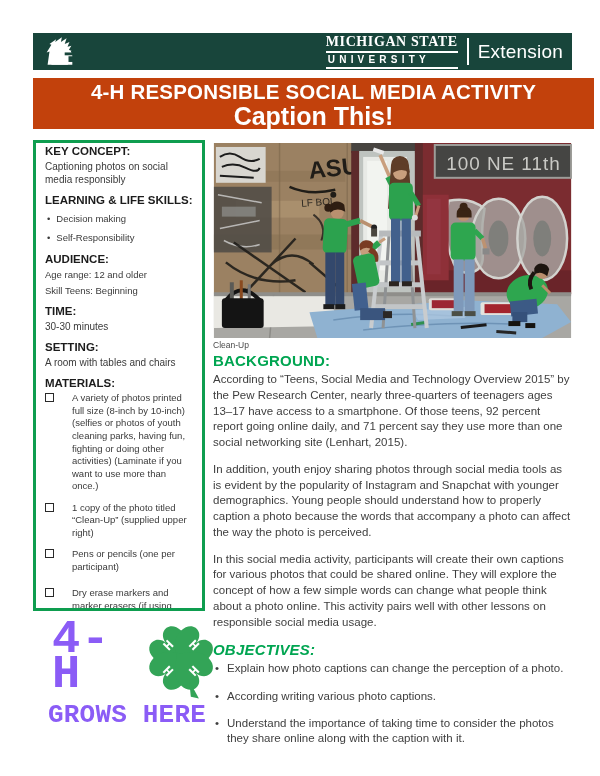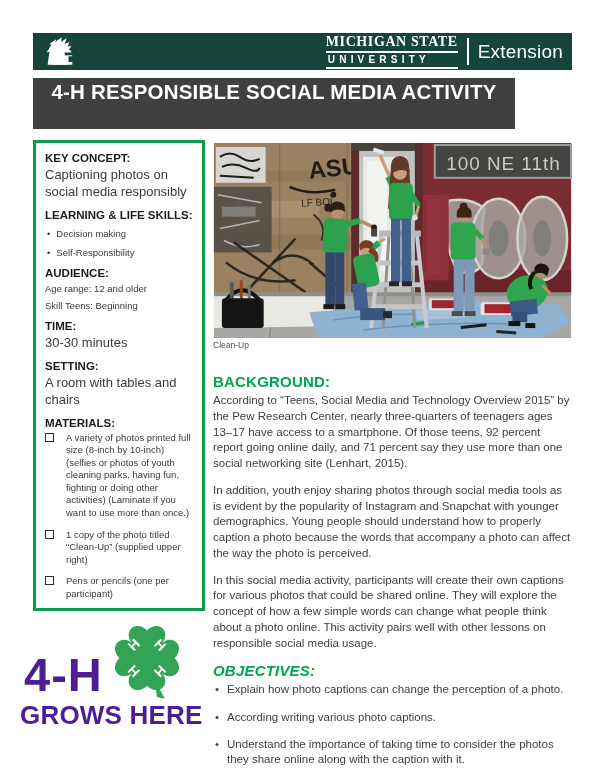--- a/index.html
+++ b/index.html
@@ -14,51 +14,51 @@
              padding-right:9px;color:#fff;}
   .wordmark{text-align:left;}
   .wm-top{font-family:"Liberation Serif", serif;font-weight:bold;font-size:14px;
           letter-spacing:.6px;line-height:1;padding-bottom:2px;border-bottom:2px solid #fff;}
   .wm-bottom{font-size:10px;font-weight:bold;letter-spacing:4.2px;line-height:1;
              padding:2px 0 2px 2px;border-bottom:2px solid #fff;}
   .msu-divider{width:2px;height:27px;background:#fff;}
   .extension{font-size:19px;letter-spacing:.2px;}
 
   
-  .banner{position:absolute;left:33px;top:78px;width:482px;height:51px;
-          background:#404040;color:#fff;text-align:center;}
+  .banner{position:absolute;left:33px;top:78px;width:561px;height:51px;
+          background:#c2410c;color:#fff;text-align:center;}
   .banner-line1{font-size:20.5px;font-weight:bold;letter-spacing:.2px;padding-top:3px;line-height:1.1;}
   .banner-line2{font-size:25px;font-weight:bold;line-height:1.0;}
 
   
   .sidebar{position:absolute;left:33px;top:140px;width:172px;height:471px;
-           border:3px solid #0E9D4F;box-sizing:border-box;padding:7px 9px 0 9px;
+           border:3px solid #0E9D4F;box-sizing:border-box;padding:0 9px 0 9px;
            color:#3a3a3a;overflow:hidden;}
   .sb-h{font-size:11.5px;font-weight:bold;color:#1c1c1c;margin:8px 0 3px;}
   .sb-h.first{margin-top:2px;}
-  .sb-text{font-size:13px;line-height:1.3;}
+  .sb-text{font-size:10px;line-height:1.3;}
   .sb-bullet{display:flex;gap:6px;font-size:9.5px;line-height:1.3;margin:7px 0 7px 2px;}
   .sb-row{font-size:9.5px;line-height:1.3;margin:4px 0;}
   .sb-label{font-weight:normal;}
-  .mat-item{display:flex;gap:12px;font-size:9.5px;line-height:1.32;margin:0 0 9px;}
+  .mat-item{display:flex;gap:18px;font-size:9.5px;line-height:1.32;margin:0 0 9px;}
   .checkbox{flex:none;width:7px;height:7px;border:1.5px solid #2a2a2a;margin-top:1px;background:#fff;}
 
   
   .main{position:absolute;left:213px;top:143px;width:359px;}
   .photo{width:359px;height:195px;display:block;}
   .photo-caption{font-size:8.5px;color:#4a4a4a;margin-top:2px;}
   .sec-h{color:#00A551;font-size:15px;font-weight:bold;margin:11px 0 3px;letter-spacing:.2px;}
-  .sec-h.bg{margin-top:23px;}
+  .sec-h.bg{margin-top:2px;}
   .sec-p{font-size:11.5px;line-height:1.37;margin:0 0 11px;}
   .obj-intro{font-size:11.5px;line-height:1.37;margin:0 0 7px;}
   .obj-item{display:flex;gap:8px;font-size:11.5px;line-height:1.33;margin:0 0 12px 2px;}
   .dot{flex:none;}
 
   
-  .grows-here{position:absolute;left:20px;top:614px;width:175px;color:#4c1d95;}
+  .grows-here{position:absolute;left:48px;top:614px;width:175px;color:#8b5cf6;font-family:Liberation Mono, monospace;}
   .logo-row{display:flex;align-items:flex-end;}
   .fourh-text{font-size:47px;font-weight:bold;line-height:.75;letter-spacing:1px;margin:0 1px 10px 4px;}
   .tagline{font-size:26px;font-weight:bold;letter-spacing:.2px;white-space:nowrap;margin-top:-2px;}
 </style>
 </head>
 <body>
 
 <div class="page">
 
   <header class="msu-bar">
@@ -77,20 +77,21 @@
         <div class="wm-top">MICHIGAN STATE</div>
         <div class="wm-bottom">UNIVERSITY</div>
       </div>
       <div class="msu-divider"></div>
       <div class="extension">Extension</div>
     </div>
   </header>
 
   <div class="banner">
     <div class="banner-line1">4-H RESPONSIBLE SOCIAL MEDIA ACTIVITY</div>
+    <div class="banner-line2">Caption This!</div>
   </div>
 
   <aside class="sidebar">
     <div class="sb-h first">KEY CONCEPT:</div>
     <div class="sb-text">Captioning photos on social media responsibly</div>
 
     <div class="sb-h">LEARNING &amp; LIFE SKILLS:</div>
     <div class="sb-bullet">
       <span class="dot">•</span>
       <span>Decision making</span>

